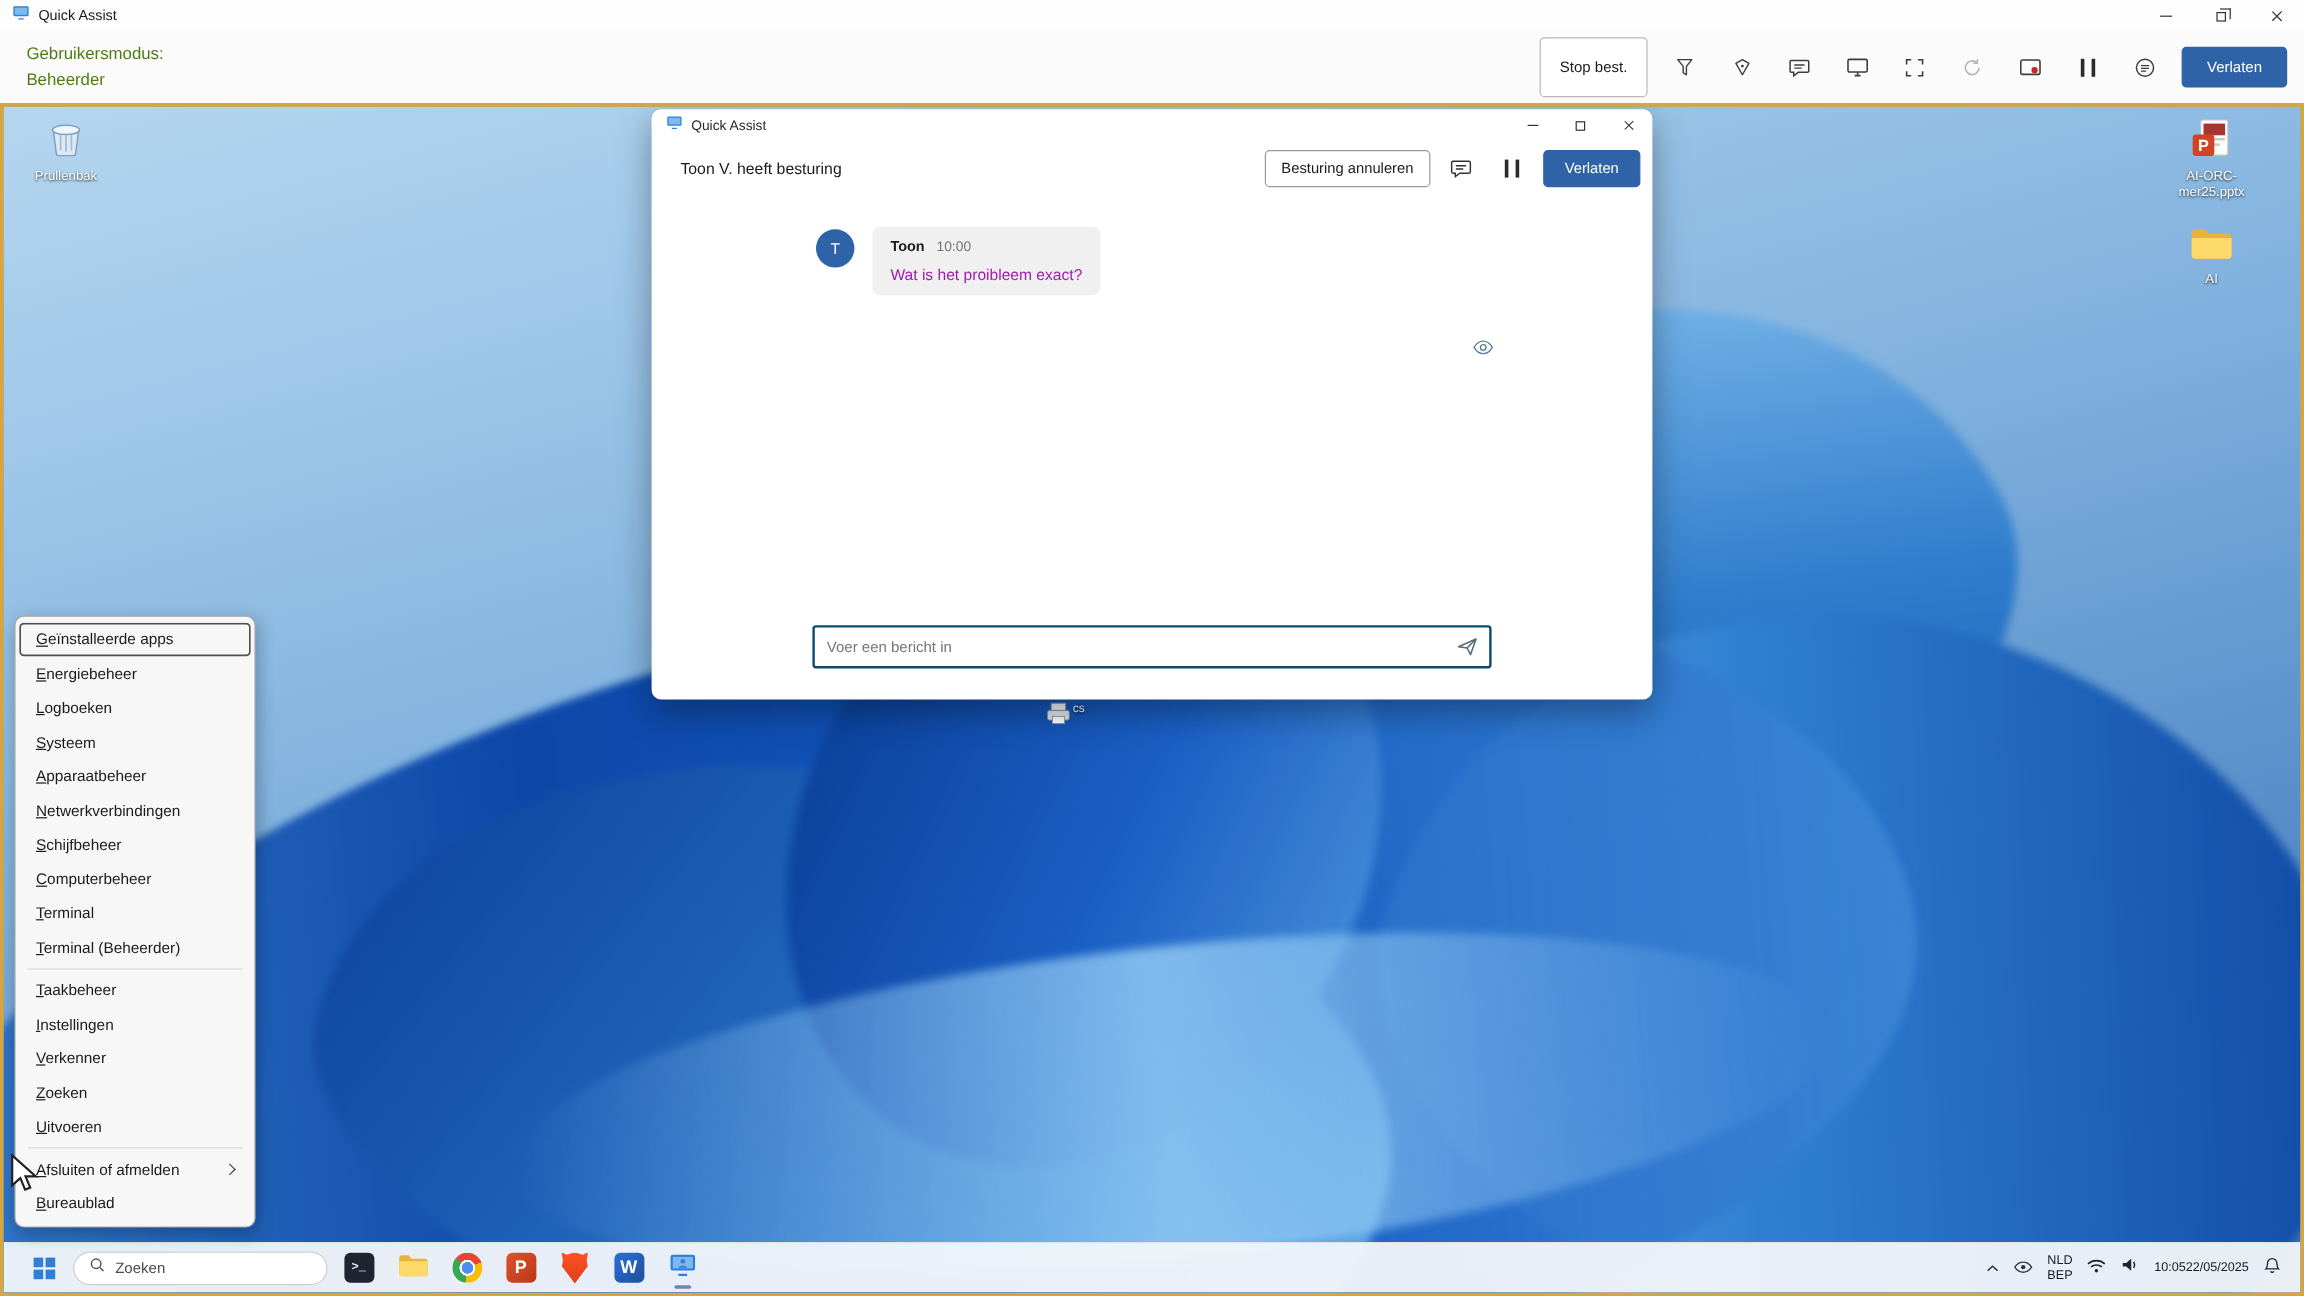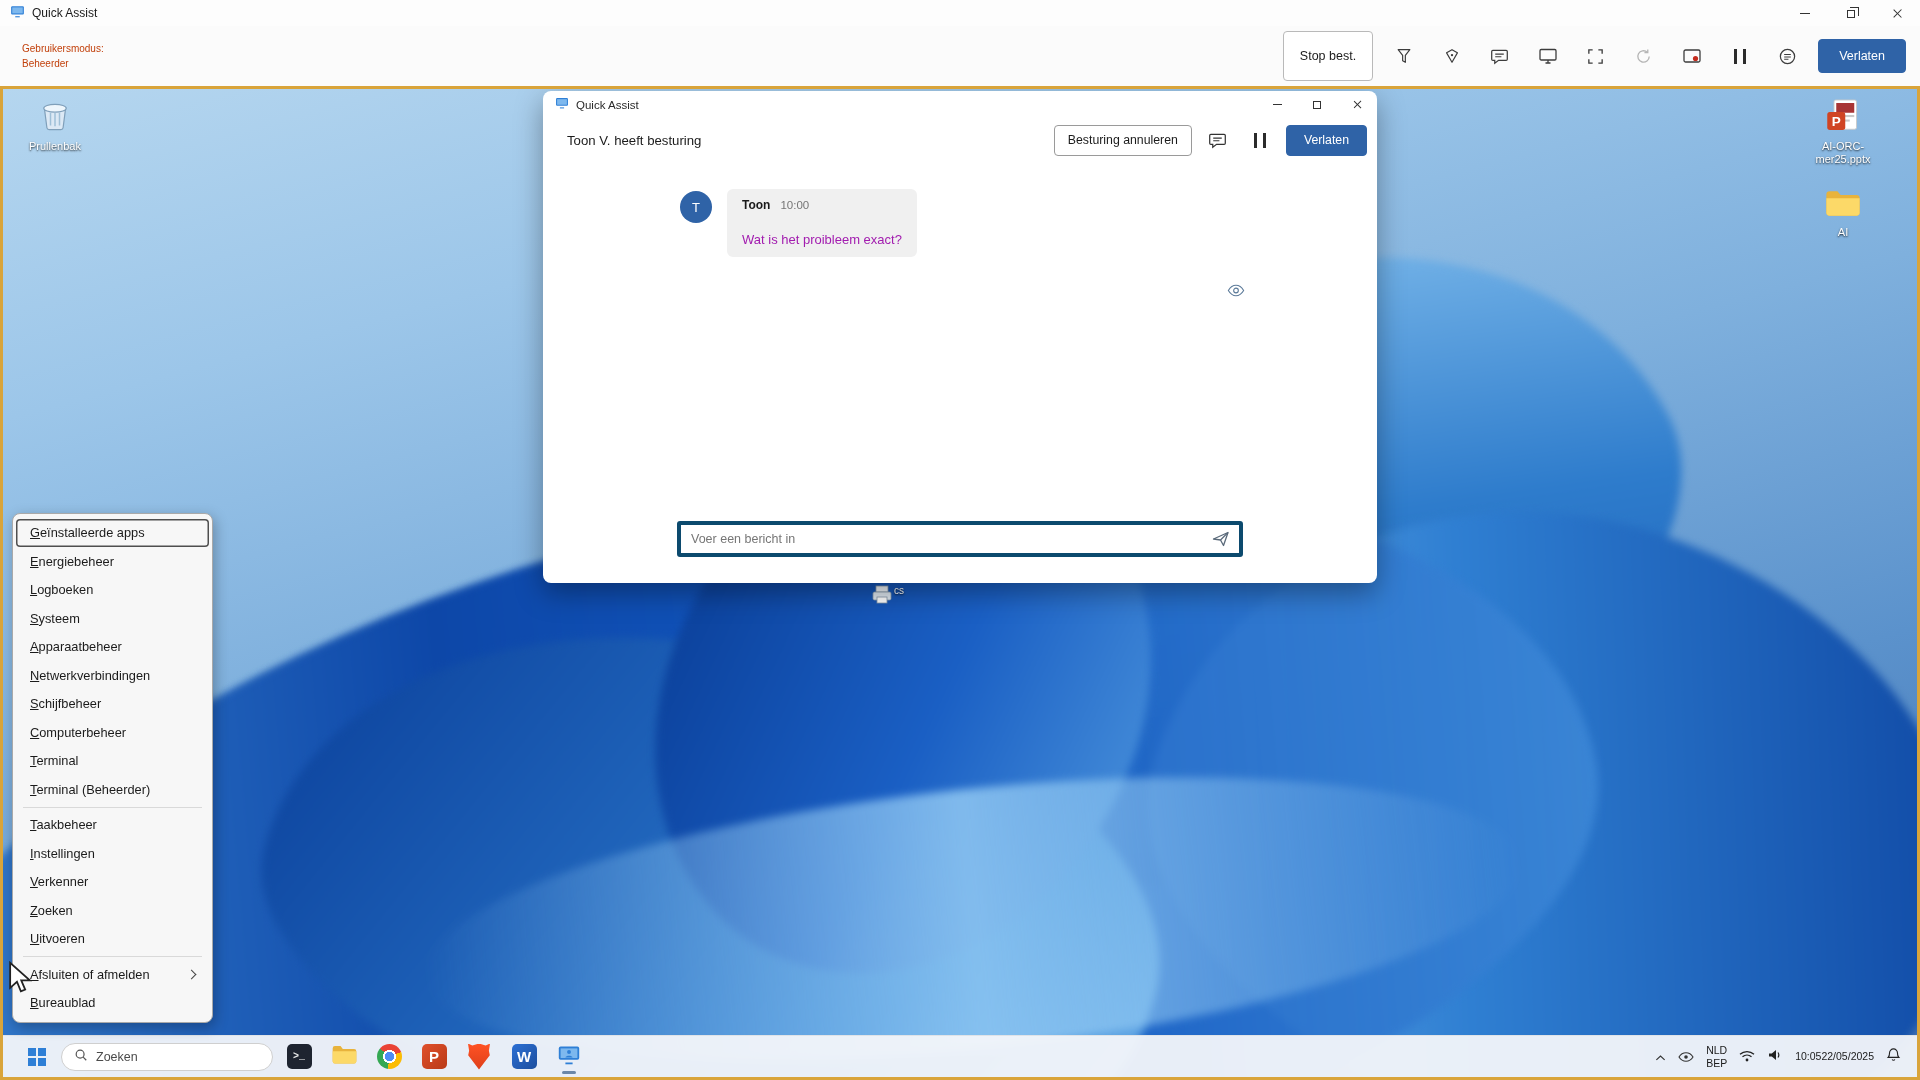--- a/index.html
+++ b/index.html
@@ -20,21 +20,21 @@
   .glyph-max{width:9px;height:9px;border:1px solid #333;display:block}
   .glyph-restore{width:8px;height:8px;border:1px solid #333;display:block;position:relative;margin-top:2px}
   .glyph-restore::before{content:"";position:absolute;left:2px;top:-4px;width:8px;height:8px;border:1px solid #333;border-left:none;border-bottom:none}
   .glyph-close{width:11px;height:11px;position:relative;display:block}
   .glyph-close::before,.glyph-close::after{content:"";position:absolute;left:5px;top:0;width:1.3px;height:11px;background:#333}
   .glyph-close::before{transform:rotate(45deg)}
   .glyph-close::after{transform:rotate(-45deg)}
 
   
   .outer-toolbar{position:absolute;top:26px;left:0;right:0;height:60px;display:flex;align-items:center;justify-content:space-between;background:#fbfbfb;padding:0 14px 0 22px}
-  .usermode{font-size:10px;color:#c2410c;line-height:1.55}
+  .usermode{font-size:14px;color:#4d7c0f;line-height:1.55}
   .toolbar-right{display:flex;align-items:center;gap:13px}
   .tool-icon{width:35px;height:34px;display:flex;align-items:center;justify-content:center;color:#3c3c3c;border-radius:4px}
   .tool-icon.disabled{color:#b5b5b5}
   .btn-outline{height:50px;padding:0 16px;background:#fff;border:1px solid #b9b9b9;border-radius:4px;font-size:12.5px;color:#1b1b1b;font-family:inherit;cursor:default}
   .btn-primary{height:34px;padding:0 20px;background:var(--accent);border:1px solid var(--accent);border-radius:4px;font-size:12.5px;color:#fff;font-family:inherit;cursor:default}
   .btn-outline.sm{height:31px;padding:0 13px;font-size:12.3px;border-color:#9a9a9a}
   .btn-primary.sm{height:31px;padding:0 17px;font-size:12.3px}
 
   
   .remote-frame{position:absolute;top:86px;left:0;right:0;bottom:0;border:3px solid var(--share-border);overflow:hidden;background:#7fb0dd}
@@ -70,28 +70,28 @@
   .win-controls.small .glyph-max{width:8px;height:8px}
   .win-controls.small .glyph-close{transform:scale(.9)}
   .qa-header{position:absolute;top:27px;left:0;right:0;height:44px;display:flex;align-items:center;justify-content:space-between;padding:0 10px 0 24px}
   .qa-status{font-size:13.2px;color:#1b1b1b}
   .qa-header-actions{display:flex;align-items:center;gap:10px}
   .icon-btn{width:32px;height:30px;background:transparent;border:none;display:flex;align-items:center;justify-content:center;color:#333;cursor:default}
   .pause-glyph{width:12px;height:15px;border-left:3.5px solid #2b2b2b;border-right:3.5px solid #2b2b2b;display:block}
 
   .avatar{position:absolute;left:137px;top:100px;width:32px;height:32px;border-radius:50%;background:var(--accent);color:#fff;font-size:13px;display:flex;align-items:center;justify-content:center}
   .bubble-in{position:absolute;left:184px;top:98px;background:#f0f0f0;border-radius:6px;padding:9px 15px 10px}
-  .bub-head{display:flex;gap:10px;align-items:baseline;margin-bottom:20px}
+  .bub-head{display:flex;gap:10px;align-items:baseline;margin-bottom:9px}
   .sender{font-size:12px;font-weight:bold;color:#1b1b1b}
   .time{font-size:11.5px;color:#757575}
   .bub-text{font-size:13px;color:#a21caf;white-space:nowrap}
   .bubble-out{position:absolute;left:431px;top:159px;background:#cfe4f6;border:1px solid #bcd8ef;border-radius:6px;padding:9px 15px 10px}
   .seen{position:absolute;left:684px;top:192px;color:#5b7a99}
 
-  .qa-input-row{position:absolute;left:134px;top:430px;width:566px;height:36px;border:4px solid #0c4a6e;border-radius:3px;display:flex;align-items:center;background:#fff}
+  .qa-input-row{position:absolute;left:134px;top:430px;width:566px;height:36px;border:2px solid #0c4a6e;border-radius:3px;display:flex;align-items:center;background:#fff}
   .qa-input{flex:1;border:none;outline:none;font-size:12.5px;color:#1b1b1b;padding:0 10px;font-family:inherit;background:transparent}
   .qa-input::placeholder{color:#767676}
   .send-btn{width:36px;height:100%;border:none;background:transparent;display:flex;align-items:center;justify-content:center;cursor:default}
 
   
   .cs-icon{position:absolute;left:868px;top:496px;width:44px;display:flex;align-items:flex-start;gap:1px;z-index:4}
   .cs-icon .di-label{font-size:10px}
 
   
   .taskbar{position:absolute;left:0;right:0;bottom:0;height:42px;background:rgba(243,246,250,.95);border-top:1px solid #dfe3e8;display:flex;align-items:center;padding:0 10px 0 14px;z-index:45}

